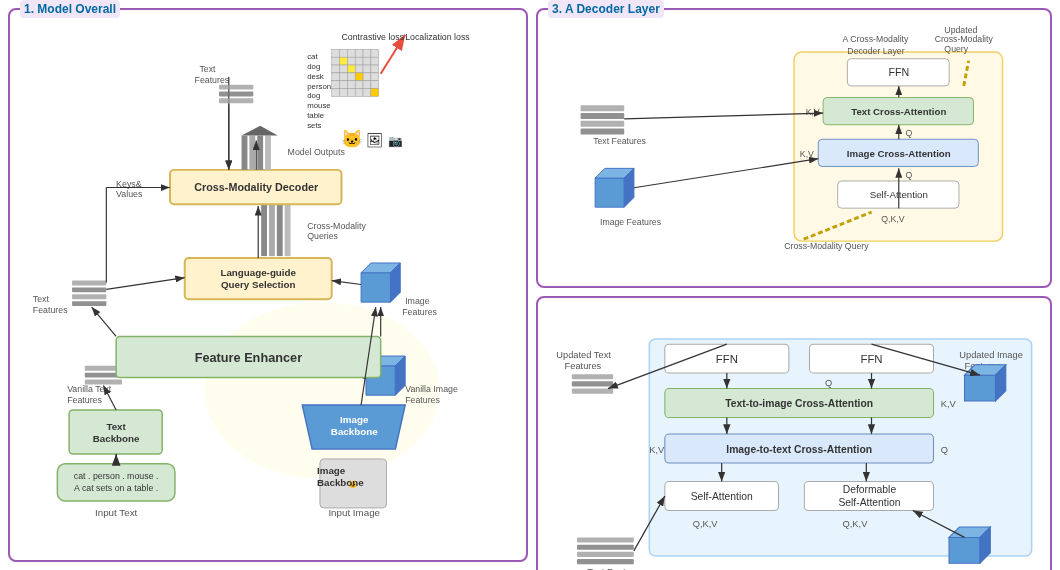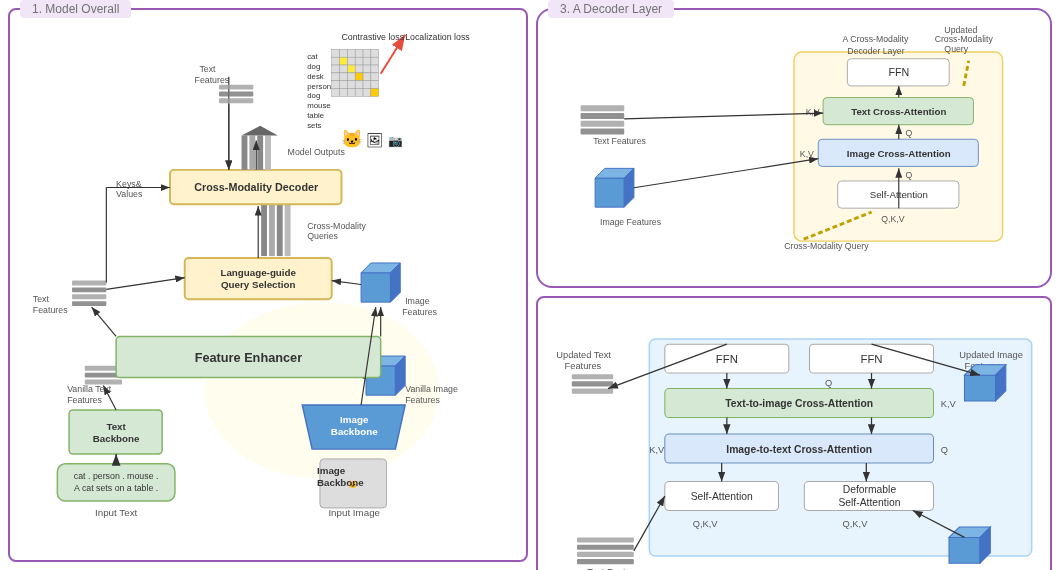--- a/index.html
+++ b/index.html
@@ -26,42 +26,42 @@
       height: 554px;
       border: 2px solid #9b59b6;
       border-radius: 8px;
       padding: 8px;
       position: relative;
       background: #fff;
     }
 
     .panel-title {
       font-size: 12px;
-      font-weight: normal;
-      color: #737373;
+      font-weight: bold;
+      color: #0369a1;
       background: #f0e6f8;
-      padding: 2px 12px;
+      padding: 2px 4px;
       border-radius: 4px;
       display: inline-block;
       position: absolute;
       top: -10px;
       left: 10px;
     }
 
     
     .right-col {
       display: flex;
       flex-direction: column;
       gap: 8px;
       flex: 1;
     }
 
     .top-right-panel {
       border: 2px solid #9b59b6;
-      border-radius: 16px;
+      border-radius: 8px;
       padding: 8px;
       position: relative;
       background: #fff;
       height: 280px;
     }
 
     .bottom-right-panel {
       border: 2px solid #9b59b6;
       border-radius: 8px;
       padding: 8px;

